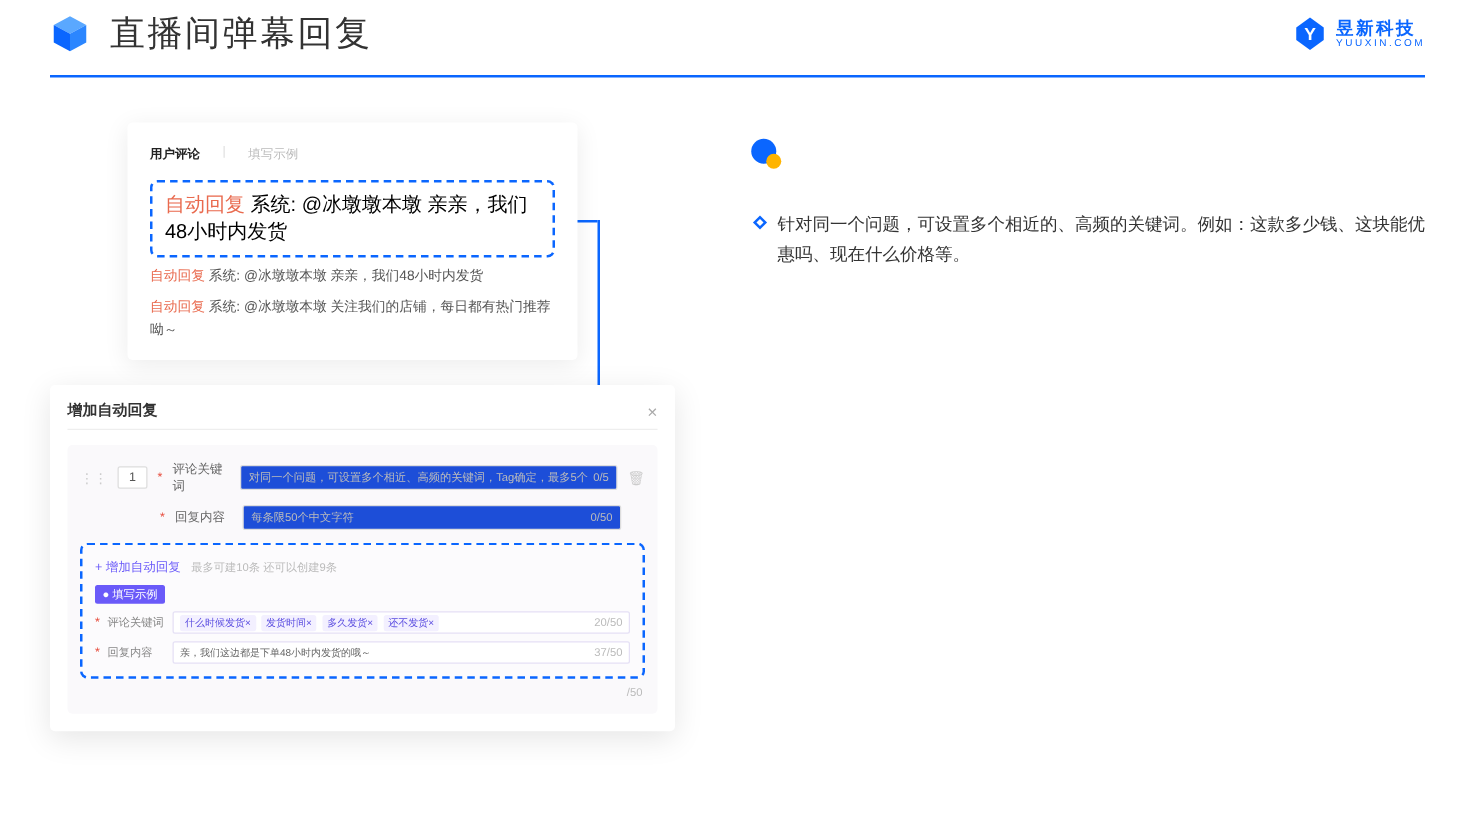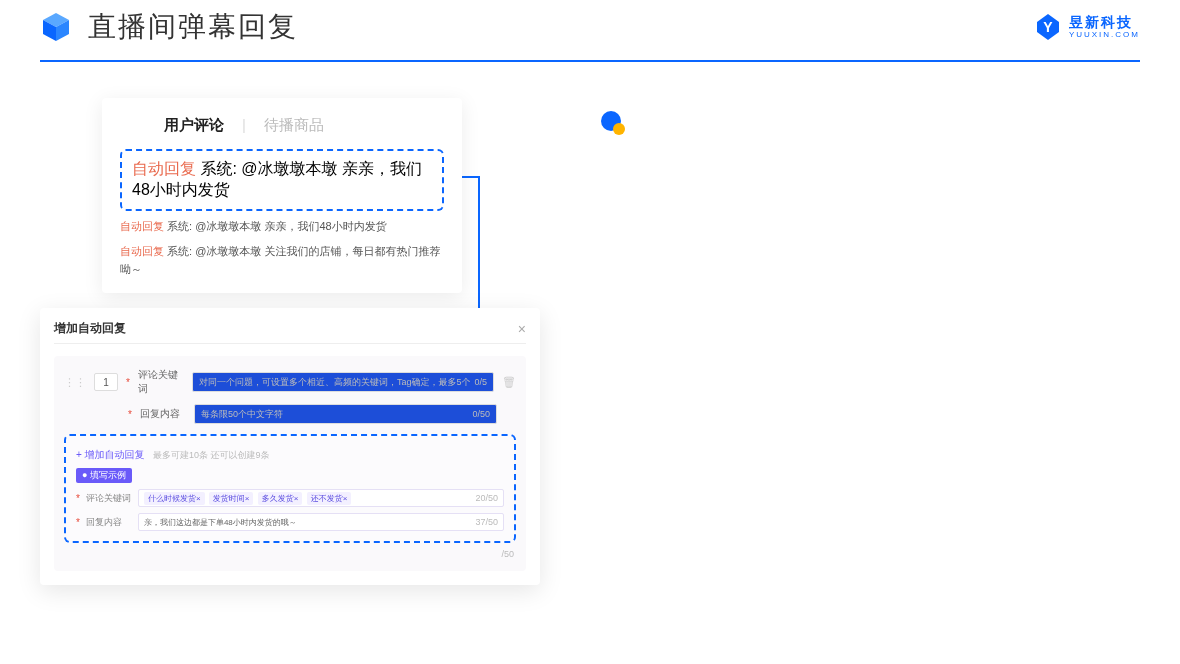--- a/index.html
+++ b/index.html
@@ -39,21 +39,21 @@
   .comments-card {
     position: absolute;
     top: 0; left: 62px;
     width: 360px;
     background: #fff;
     box-shadow: 0 4px 20px rgba(0,0,0,0.08);
     border-radius: 4px;
     padding: 18px 18px 14px 18px;
     z-index: 2;
   }
-  .tabs { display: flex; gap: 18px; font-size: 15px; margin-bottom: 14px; margin-left: 44px; }
+  .tabs { display: flex; gap: 18px; font-size: 10px; margin-bottom: 14px; }
   .tab-active { font-weight: 700; color: #222; }
   .tab-inactive { color: #bbb; }
   .comment-line { font-size: 11px; color: #555; line-height: 1.7; margin-top: 6px; }
   .auto-reply-tag { color: #e96a4e; font-weight: 500; }
   .comment-highlight {
     border: 2px dashed #0a66ff;
     border-radius: 6px;
     padding: 8px 10px;
     position: relative;
   }
@@ -163,21 +163,21 @@
   <div class="left-col">
 
     <div class="connector conn-h1"></div>
     <div class="connector conn-v1"></div>
     <div class="connector conn-h2"></div>
 
     <div class="comments-card">
       <div class="tabs">
         <span class="tab-active">用户评论</span>
         <span style="color:#ddd">|</span>
-        <span class="tab-inactive">待播商品</span>
+        <span class="tab-inactive">填写示例</span>
       </div>
       <div class="comment-highlight">
         <span class="auto-reply-tag">自动回复</span>
         <span>系统: @冰墩墩本墩 亲亲，我们48小时内发货</span>
       </div>
       <div class="comment-line">
         <span class="auto-reply-tag">自动回复</span>
         <span>系统: @冰墩墩本墩 亲亲，我们48小时内发货</span>
       </div>
       <div class="comment-line">
@@ -255,15 +255,19 @@
     <div class="section-heading-row">
       <div class="bubble-icon">
         <svg viewBox="0 0 26 26" width="26" height="26">
           <circle cx="11" cy="11" r="10" fill="#0a66ff"></circle>
           <circle cx="19" cy="19" r="6" fill="#ffb400"></circle>
         </svg>
       </div>
     </div>
 
     <div class="bullet-list">
+      <div class="bullet-item">
+        <div class="diamond"></div>
+        <p class="bullet-text">针对同一个问题，可设置多个相近的、高频的关键词。例如：这款多少钱、这块能优惠吗、现在什么价格等。</p>
+      </div>
     </div>
   </div>
 </div>
 
 </body></html>

